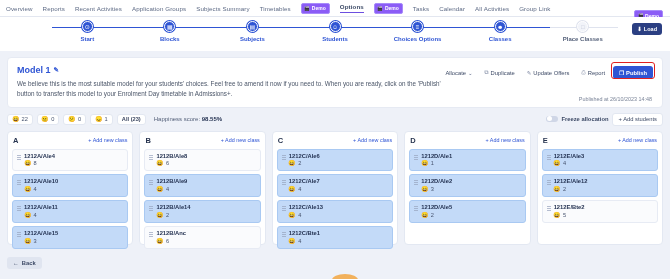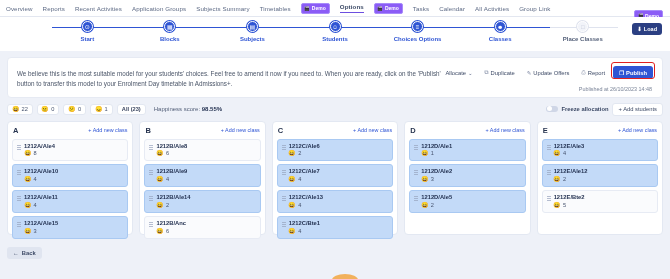--- a/index.html
+++ b/index.html
@@ -428,20 +428,24 @@
         <div class="slabel">Place Classes</div>
       </div>
     </div>
   <div class="load-btn">
     <span>⬇</span>
     <span>Load</span>
   </div>
 </div>
 
 <div class="model-card">
+  <div class="model-title">
+    <span>Model 1</span>
+    <span class="pencil">✎</span>
+  </div>
   <div class="model-desc">We believe this is the most suitable model for your students' choices. Feel free to amend it now if you need to. When you are ready, click on the 'Publish' button to transfer this model to your Enrolment Day timetable in Admissions+.</div>
 
   <div class="action-bar" id="action-bar">
       <div class="abtn">
         <span>Allocate</span>
         <span class="gi">⌄</span>
       </div>
       <div class="abtn">
         <span class="gi">⧉</span>
         <span>Duplicate</span>

